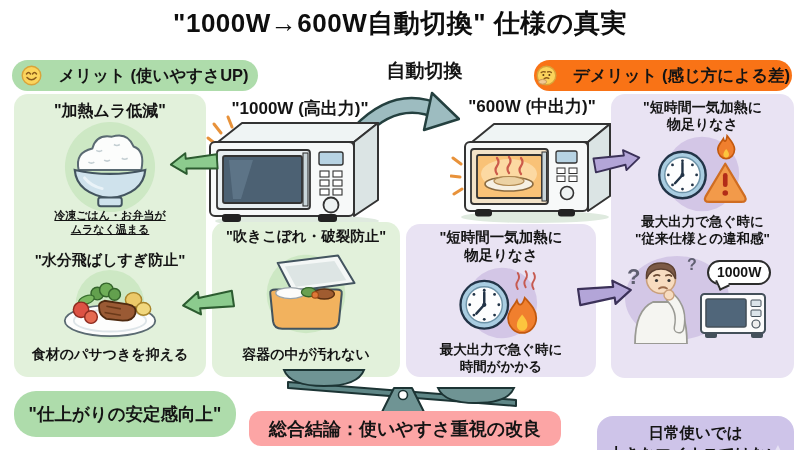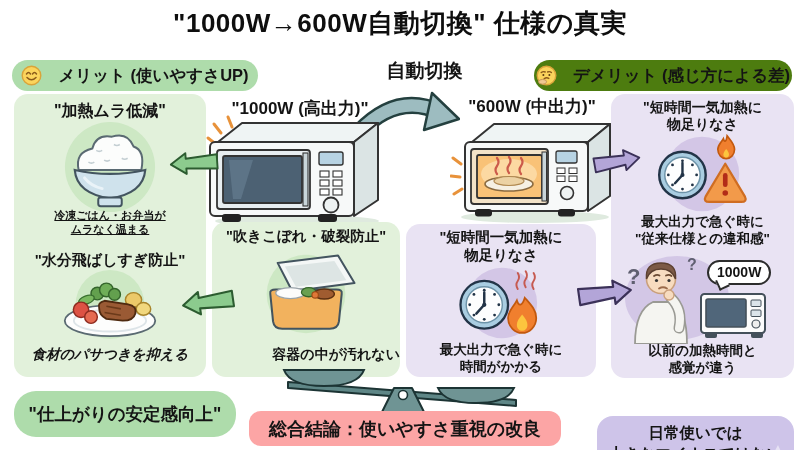--- a/index.html
+++ b/index.html
@@ -3,21 +3,21 @@
 <meta charset="utf-8">
 <style>
   html,body{margin:0;padding:0;background:#fff;}
   #stage{position:relative;width:800px;height:450px;background:#ffffff;overflow:hidden;
          font-family:"Liberation Sans","DejaVu Sans",sans-serif;color:#141414;}
   .abs{position:absolute;}
   .ml{white-space:pre-line;}
   .title{top:6px;left:0;width:800px;text-align:center;font-size:26px;font-weight:900;letter-spacing:.5px;color:#0e0e0e;}
   .pill{display:flex;align-items:center;justify-content:center;gap:16px;font-weight:800;}
   .merit-pill{left:12px;top:60px;width:246px;height:31px;background:#aedcab;border-radius:17px;font-size:16.5px;}
-  .demerit-pill{left:534px;top:60px;width:258px;height:31px;background:#4d7c0f;border-radius:17px;font-size:16.5px;}
+  .demerit-pill{left:534px;top:60px;width:258px;height:31px;background:#f97316;border-radius:17px;font-size:16.5px;}
   .auto-label{left:362px;top:58px;width:125px;font-size:19px;font-weight:800;text-align:center;}
   .mw-label{font-size:17px;font-weight:800;text-align:center;}
   .panel{border-radius:14px;}
   .g-panel{background:#e2f1db;}
   .p-panel{background:#e9e3f3;}
   .p-title{width:100%;text-align:center;font-weight:800;line-height:1.22;}
   .p-cap{width:100%;text-align:center;font-weight:700;line-height:1.28;}
   .left-panel{left:14px;top:94px;width:192px;height:283px;}
   .center-panel{left:212px;top:222px;width:188px;height:155px;}
   .midright-panel{left:406px;top:224px;width:190px;height:153px;}
@@ -142,36 +142,36 @@
       <circle cx="67" cy="27" r="6.5" fill="#63a04e" stroke="#34652b" stroke-width="1.6"></circle>
       <ellipse cx="88" cy="33" rx="9" ry="8" fill="#ecc969" stroke="#a8842a" stroke-width="1.6"></ellipse>
       <ellipse cx="99" cy="43" rx="8" ry="7" fill="#f1d77e" stroke="#a8842a" stroke-width="1.6"></ellipse>
       <ellipse cx="81" cy="45" rx="7" ry="6" fill="#ecc969" stroke="#a8842a" stroke-width="1.6"></ellipse>
       <ellipse cx="36" cy="33" rx="9" ry="4.5" fill="#7ab860" stroke="#3a7030" stroke-width="1.5" transform="rotate(-20 36 33)"></ellipse>
       <circle cx="30" cy="44" r="8.5" fill="#dd5244" stroke="#8e2b20" stroke-width="1.6"></circle>
       <circle cx="41" cy="52" r="7" fill="#e56a52" stroke="#8e2b20" stroke-width="1.6"></circle>
       <path d="M50,42 Q48,36 56,34 L82,38 Q92,40 90,48 Q88,56 76,56 L58,54 Q50,50 50,42 Z" fill="#9a5a34" stroke="#4f2a10" stroke-width="2"></path>
       <path d="M58,40 l16,3 M56,47 l18,3" stroke="#6b3a1a" stroke-width="1.8"></path>
     </svg>
-    <div class="abs p-cap" style="top:252px;font-size:14px;font-style:italic;">食材のパサつきを抑える</div>
+    <div class="abs p-cap" style="top:252px;font-size:14px;">食材のパサつきを抑える</div>
   </div>
 
   <div class="abs panel g-panel center-panel">
     <div class="abs p-title" style="top:6px;font-size:14.5px;">"吹きこぼれ・破裂防止"</div>
     <svg class="abs" style="left:40px;top:24px;" width="108" height="96" viewBox="0 0 118 92">
       <circle cx="59" cy="46" r="43" fill="#cde8c4"></circle>
       <polygon points="28,12 94,4 112,34 44,43" fill="#f4f7f6" stroke="#43545f" stroke-width="2.2" stroke-linejoin="round"></polygon>
       <polygon points="36,16 90,10 103,31 48,38" fill="#dde5e4"></polygon>
       <path d="M20,46 Q19,41 26,41 L92,41 Q99,41 98,46 L95,76 Q94,84 85,84 L33,84 Q24,84 23,76 Z" fill="#f2b25e" stroke="#43545f" stroke-width="2.2"></path>
       <ellipse cx="42" cy="45" rx="16" ry="6" fill="#fcfcfb" stroke="#9aa4aa" stroke-width="1.5"></ellipse>
       <ellipse cx="62" cy="44" rx="8" ry="5" fill="#6aa050" stroke="#35652c" stroke-width="1.4"></ellipse>
       <ellipse cx="79" cy="46" rx="11" ry="5.5" fill="#a05c30" stroke="#5c3012" stroke-width="1.5"></ellipse>
       <circle cx="69" cy="47" r="3.5" fill="#e07838" stroke="#9c4a14" stroke-width="1.2"></circle>
     </svg>
-    <div class="abs p-cap" style="top:124px;font-size:14px;text-align:right;">容器の中が汚れない</div>
+    <div class="abs p-cap" style="top:124px;font-size:14px;">容器の中が汚れない</div>
   </div>
 
   <div class="abs panel p-panel midright-panel">
     <div class="abs p-title ml" style="top:5px;font-size:14.5px;">"短時間一気加熱に
 物足りなさ</div>
     <svg class="abs" style="left:40px;top:42px;" width="110" height="74" viewBox="0 0 118 84">
       <circle cx="60" cy="42" r="40" fill="#d3c6e6"></circle>
       <path d="M78,26 q-3,-5 0,-9 q3,-4 0,-9 M87,24 q-3,-5 0,-9 q3,-4 0,-9 M96,26 q-3,-5 0,-9 q3,-4 0,-9" stroke="#c65a50" stroke-width="2.2" fill="none" stroke-linecap="round"></path>
       <circle cx="40" cy="44" r="27" fill="#a9cde1" stroke="#223447" stroke-width="2.6"></circle>
       <circle cx="40" cy="44" r="20.5" fill="#fdfefe" stroke="#6d93a8" stroke-width="1.6"></circle>
@@ -238,22 +238,20 @@
       <circle cx="54" cy="43" r="5" fill="#f7dcc0" stroke="#caa07c" stroke-width="1.4"></circle>
       <rect x="90" y="80" width="12" height="6" rx="2" fill="#44505a"></rect>
       <rect x="136" y="80" width="12" height="6" rx="2" fill="#44505a"></rect>
       <rect x="86" y="42" width="64" height="39" rx="3.5" fill="#fcfcfc" stroke="#44505a" stroke-width="2"></rect>
       <rect x="91" y="47" width="40" height="28" rx="2" fill="#50667a" stroke="#44505a" stroke-width="1.6"></rect>
       <rect x="136" y="48" width="10" height="6.5" rx="1" fill="#dbe4ea" stroke="#44505a" stroke-width="1"></rect>
       <rect x="136" y="58" width="10" height="6.5" rx="1" fill="#dbe4ea" stroke="#44505a" stroke-width="1"></rect>
       <circle cx="141" cy="72" r="4" fill="#eee" stroke="#44505a" stroke-width="1.2"></circle>
     </svg>
     <div class="abs bubble">1000W</div>
-    <div class="abs p-cap ml" style="top:248px;font-size:13.5px;">以前の加熱時間と
-感覚が違う</div>
   </div>
 
   <svg class="abs" style="left:168px;top:151px;transform:rotate(-4deg);" width="52" height="24" viewBox="0 0 64 30">
     <polygon points="3,15 22,2 22,9 61,6 61,24 22,21 22,28" fill="#8ccb8e" stroke="#2c5c30" stroke-width="2.4" stroke-linejoin="round"></polygon>
   </svg>
   <svg class="abs" style="left:180px;top:289px;transform:rotate(-8deg);" width="56" height="26" viewBox="0 0 64 30">
     <polygon points="3,15 22,2 22,9 61,6 61,24 22,21 22,28" fill="#8ccb8e" stroke="#2c5c30" stroke-width="2.4" stroke-linejoin="round"></polygon>
   </svg>
   <svg class="abs" style="left:592px;top:149px;transform:rotate(-10deg);z-index:2;" width="50" height="25" viewBox="0 0 64 30">
     <polygon points="61,15 42,2 42,9 3,6 3,24 42,21 42,28" fill="#b3a5d8" stroke="#3b3158" stroke-width="2.4" stroke-linejoin="round"></polygon>

